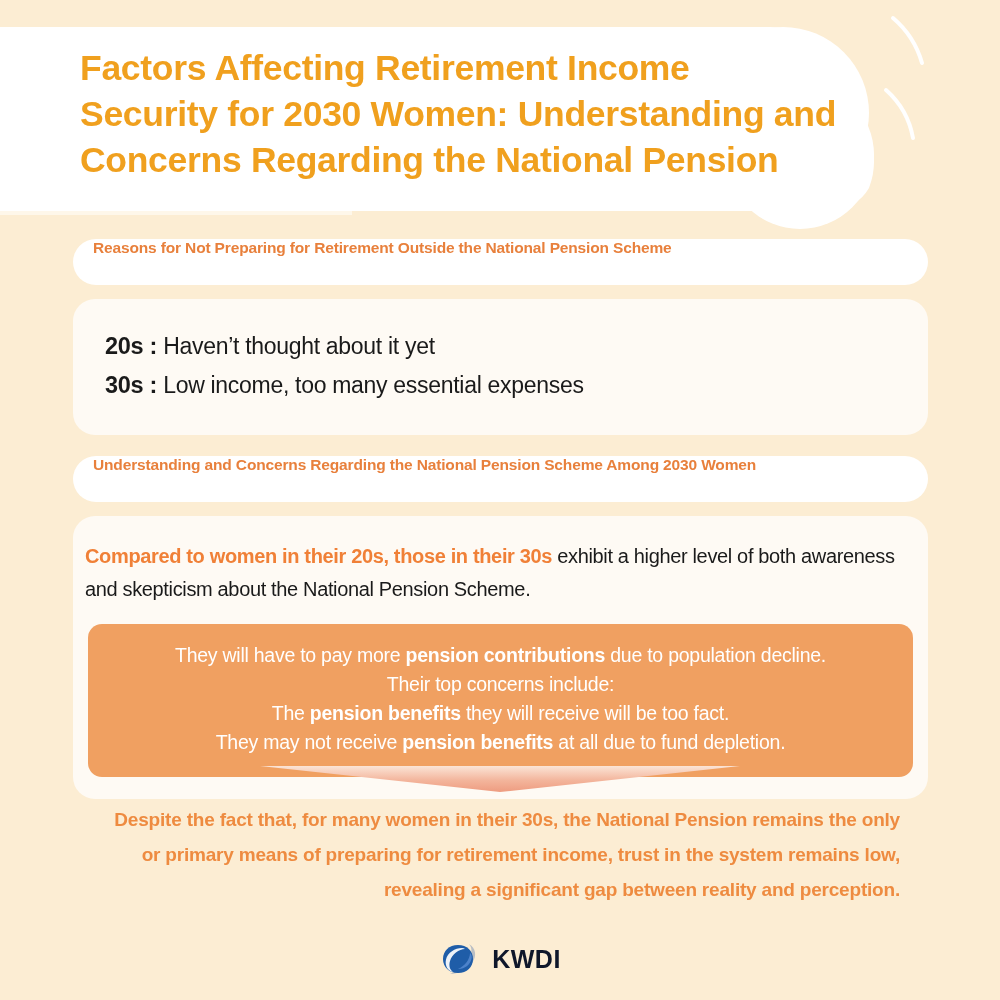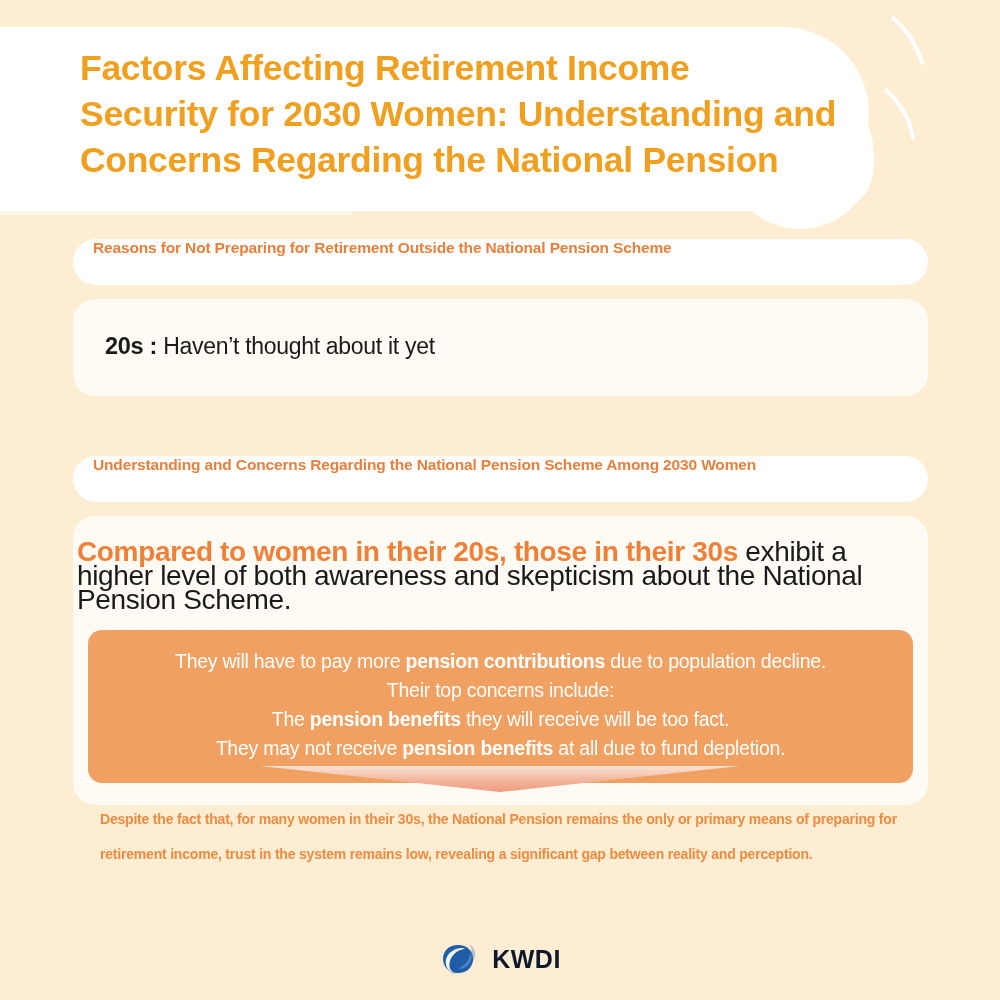--- a/index.html
+++ b/index.html
@@ -94,24 +94,24 @@
     font-size: 23.5px;
   }
 
   
   #section-understanding { top: 456px; }
   #section-understanding .card {
     margin-top: 14px;
     padding: 24px 0 22px 0;
   }
   .lede {
-    font-size: 28px;
+    font-size: 20px;
     color: #1A1A1A;
-    line-height: 24px;
-    padding: 0 18px 0 4px;
+    line-height: 33px;
+    padding: 0 18px 0 12px;
     letter-spacing: -0.35px;
   }
   .lede b {
     color: #F08037;
     font-weight: bold;
   }
   .concern-box {
     margin: 18px 15px 0 15px;
     background: #F0A061;
     border-radius: 14px;
@@ -134,23 +134,23 @@
     background: linear-gradient(to bottom, #FBE4D6 0%, #F3B59C 55%, #EE9C80 100%);
     clip-path: polygon(0 0, 100% 0, 50% 100%);
   }
 
   
   .conclusion {
     position: absolute;
     left: 100px;
     top: 802px;
     width: 800px;
-    text-align: left;
+    text-align: right;
     color: #EE8B40;
-    font-size: 14px;
+    font-size: 19px;
     font-weight: bold;
     line-height: 35px;
     letter-spacing: -0.2px;
   }
 
   
   .logo-wrap {
     position: absolute;
     left: 0;
     top: 942px;
@@ -187,20 +187,24 @@
 
 <div class="section" id="section-reasons">
   <div class="pill">
     <span class="pill-label">Reasons for Not Preparing for Retirement Outside the National Pension Scheme</span>
   </div>
   <div class="card">
     <div class="reason-row">
       <span class="reason-age">20s :</span>
       <span>Haven’t thought about it yet</span>
     </div>
+    <div class="reason-row">
+      <span class="reason-age">30s :</span>
+      <span>Low income, too many essential expenses</span>
+    </div>
   </div>
 </div>
 
 <div class="section" id="section-understanding">
   <div class="pill">
     <span class="pill-label">Understanding and Concerns Regarding the National Pension Scheme Among 2030 Women</span>
   </div>
   <div class="card">
     <div class="lede">
       <b>Compared to women in their 20s, those in their 30s</b><span> exhibit a higher level of both awareness and skepticism about the National Pension Scheme.</span>

